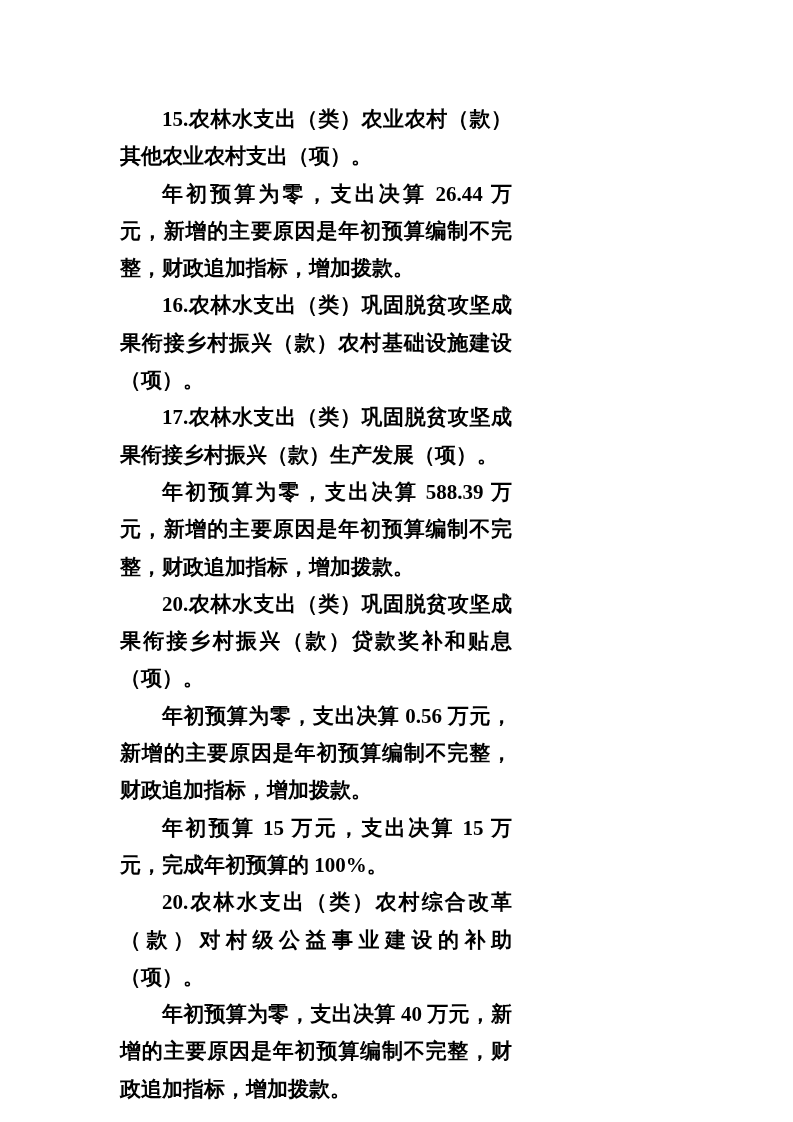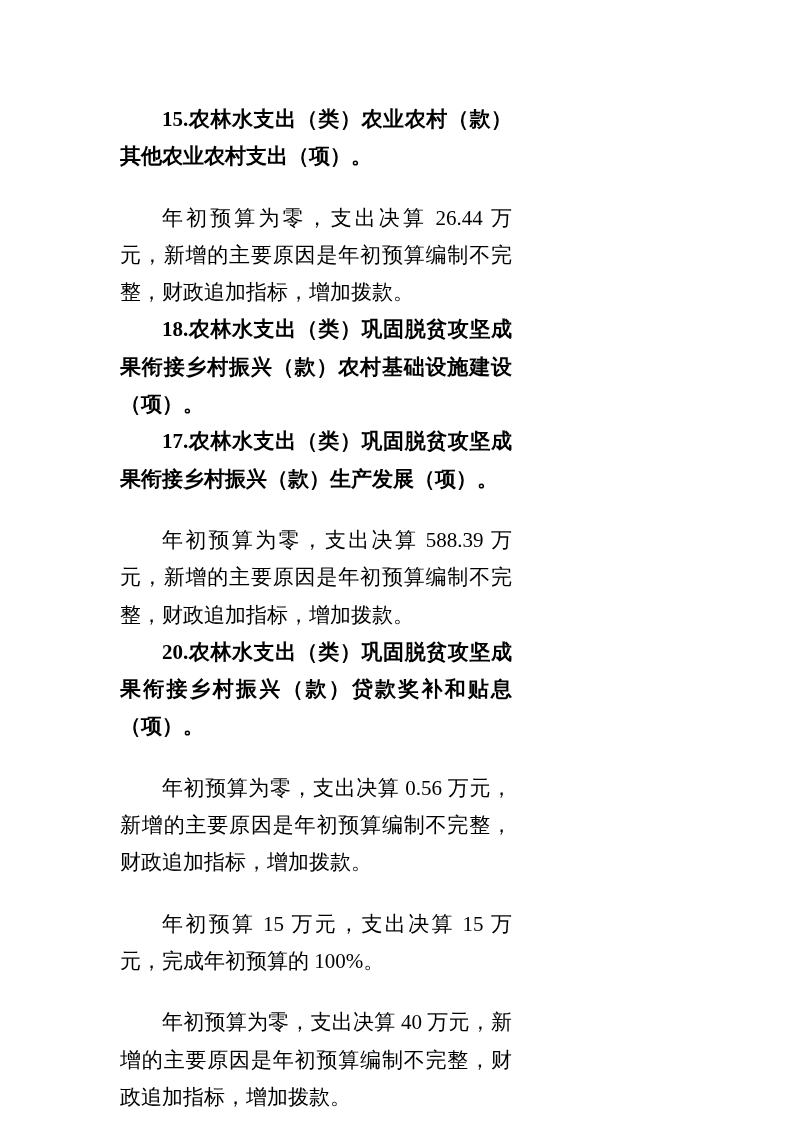--- a/index.html
+++ b/index.html
@@ -27,39 +27,39 @@
   }
   .para {
     margin: 0;
     padding: 0;
     text-indent: 2em;
   }
   .heading {
     font-weight: 700;
   }
   .body-text {
-    font-weight: 400;
-    margin-top: 24px;
+    font-weight: 700;
   }
 </style>
 </head>
 <body>
 
 <div class="page">
   <div class="content">
 
     <p class="para heading">15.农林水支出（类）农业农村（款）其他农业农村支出（项）。</p>
     <p class="para body-text">年初预算为零，支出决算 26.44 万元，新增的主要原因是年初预算编制不完整，财政追加指标，增加拨款。</p>
 
-    <p class="para heading">18.农林水支出（类）巩固脱贫攻坚成果衔接乡村振兴（款）农村基础设施建设（项）。</p>
+    <p class="para heading">16.农林水支出（类）巩固脱贫攻坚成果衔接乡村振兴（款）农村基础设施建设（项）。</p>
 
     <p class="para heading">17.农林水支出（类）巩固脱贫攻坚成果衔接乡村振兴（款）生产发展（项）。</p>
     <p class="para body-text">年初预算为零，支出决算 588.39 万元，新增的主要原因是年初预算编制不完整，财政追加指标，增加拨款。</p>
 
     <p class="para heading">20.农林水支出（类）巩固脱贫攻坚成果衔接乡村振兴（款）贷款奖补和贴息（项）。</p>
     <p class="para body-text">年初预算为零，支出决算 0.56 万元，新增的主要原因是年初预算编制不完整，财政追加指标，增加拨款。</p>
 
     <p class="para body-text">年初预算 15 万元，支出决算 15 万元，完成年初预算的 100%。</p>
 
+    <p class="para heading">20.农林水支出（类）农村综合改革（款）对村级公益事业建设的补助（项）。</p>
     <p class="para body-text">年初预算为零，支出决算 40 万元，新增的主要原因是年初预算编制不完整，财政追加指标，增加拨款。</p>
 
   </div>
 </div>
 
 </body></html>

